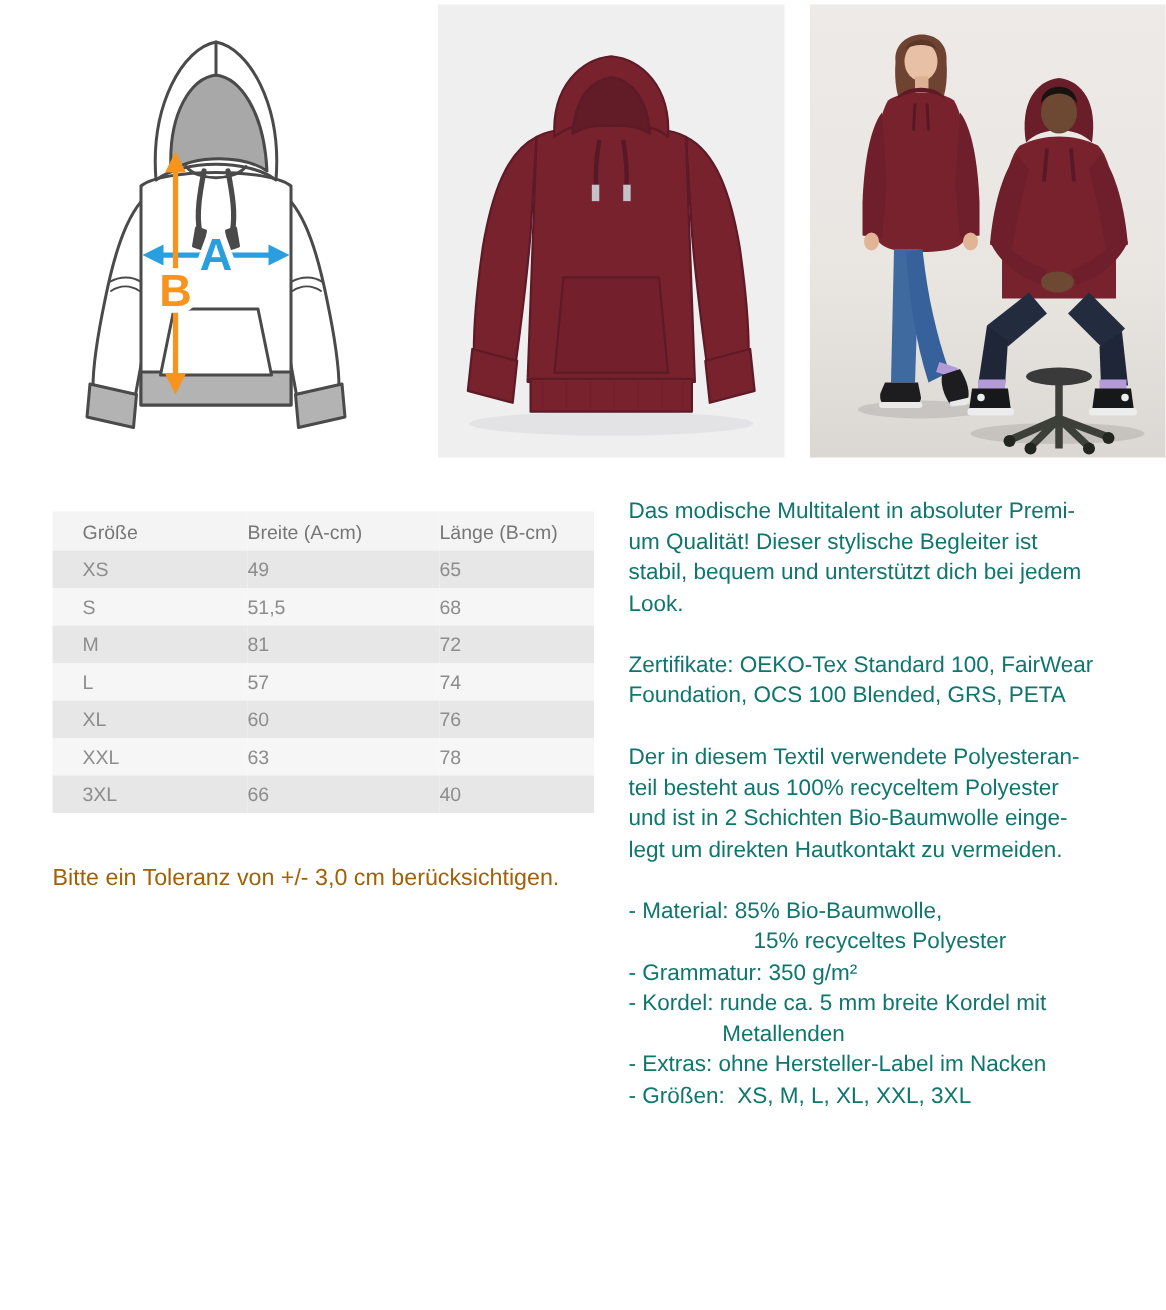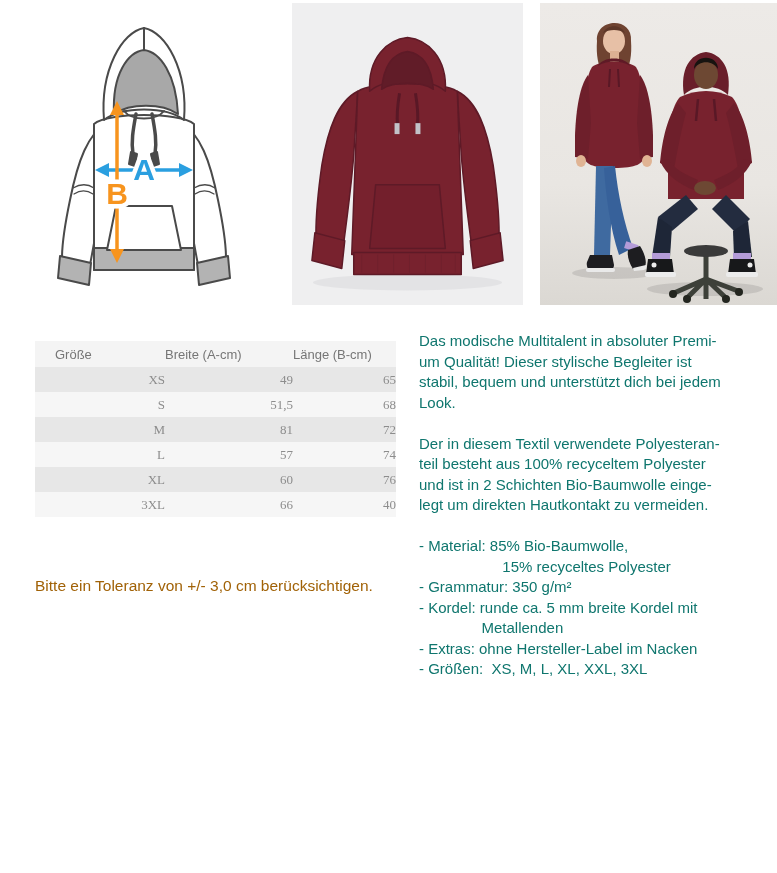--- a/index.html
+++ b/index.html
@@ -19,21 +19,21 @@
   table.size-table{
     position:absolute;left:35px;top:341px;width:341px;
     border-collapse:collapse;table-layout:fixed;
     font-size:13px;
   }
   table.size-table th{
     font-weight:normal;text-align:left;background:#f4f4f4;color:#767676;
     height:26px;padding:0;
   }
   table.size-table td{
-    text-align:right;color:#8d8d8d;height:25px;padding:0;font-family:Liberation Serif, serif;
+    text-align:left;color:#8d8d8d;height:25px;padding:0;
   }
   table.size-table .c1{width:110px;padding-left:20px;}
   table.size-table .c2{width:128px;}
   table.size-table .c3{width:103px;margin-left:16px;}
   table.size-table tbody tr:nth-child(odd){background:#e7e7e7;}
   table.size-table tbody tr:nth-child(even){background:#f6f6f6;}
 
   #tolerance-note{
     position:absolute;left:35px;top:577px;font-size:15.5px;color:#a16207;
   }
@@ -231,34 +231,41 @@
       <td class="c1">L</td>
       <td class="c2">57</td>
       <td class="c3">74</td>
     </tr>
     <tr>
       <td class="c1">XL</td>
       <td class="c2">60</td>
       <td class="c3">76</td>
     </tr>
     <tr>
+      <td class="c1">XXL</td>
+      <td class="c2">63</td>
+      <td class="c3">78</td>
+    </tr>
+    <tr>
       <td class="c1">3XL</td>
       <td class="c2">66</td>
       <td class="c3">40</td>
     </tr>
   </tbody>
 </table>
 
 <div id="tolerance-note">Bitte ein Toleranz von +/- 3,0 cm berücksichtigen.</div>
 
 <div id="description">
   <p class="desc-para">Das modische Multitalent in absoluter Premi-
 um Qualität! Dieser stylische Begleiter ist
 stabil, bequem und unterstützt dich bei jedem
 Look.</p>
+  <p class="desc-para">Zertifikate: OEKO-Tex Standard 100, FairWear
+Foundation, OCS 100 Blended, GRS, PETA</p>
   <p class="desc-para">Der in diesem Textil verwendete Polyesteran-
 teil besteht aus 100% recyceltem Polyester
 und ist in 2 Schichten Bio-Baumwolle einge-
 legt um direkten Hautkontakt zu vermeiden.</p>
   <p class="desc-para">- Material: 85% Bio-Baumwolle,
                     15% recyceltes Polyester
 - Grammatur: 350 g/m²
 - Kordel: runde ca. 5 mm breite Kordel mit
                Metallenden
 - Extras: ohne Hersteller-Label im Nacken

